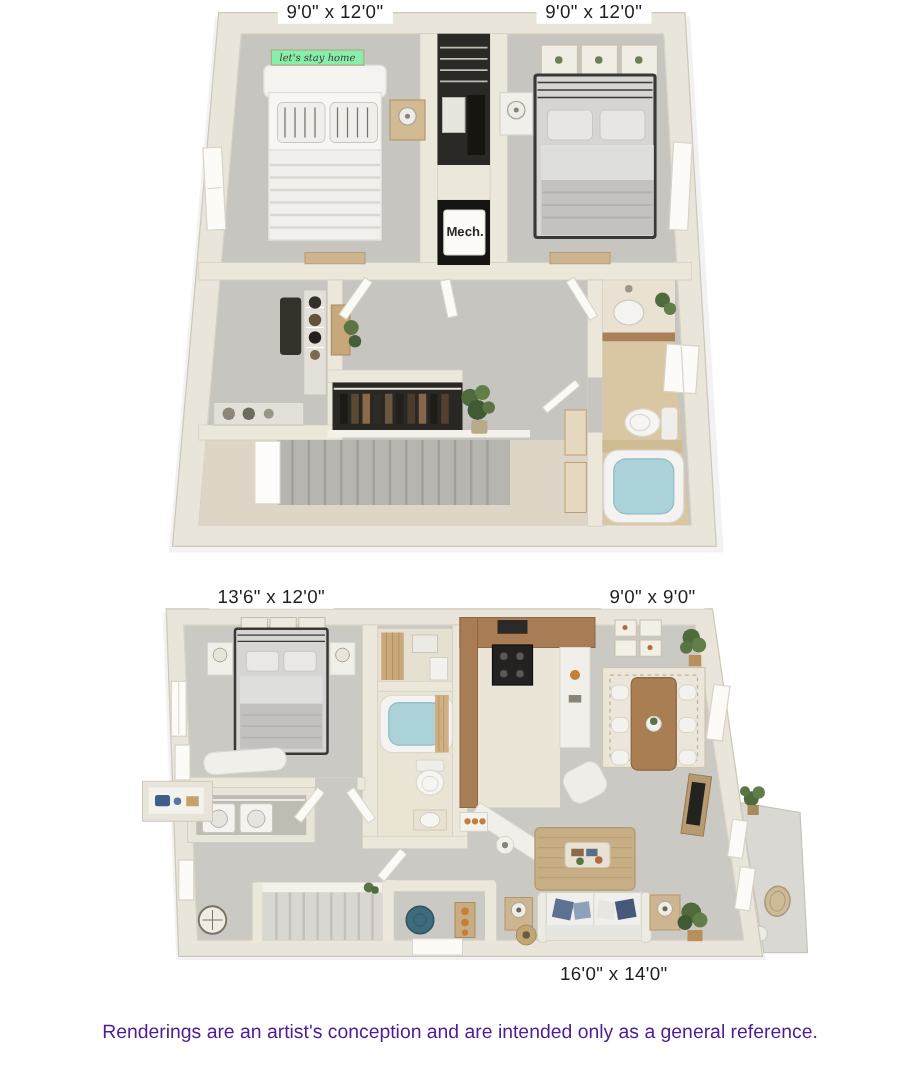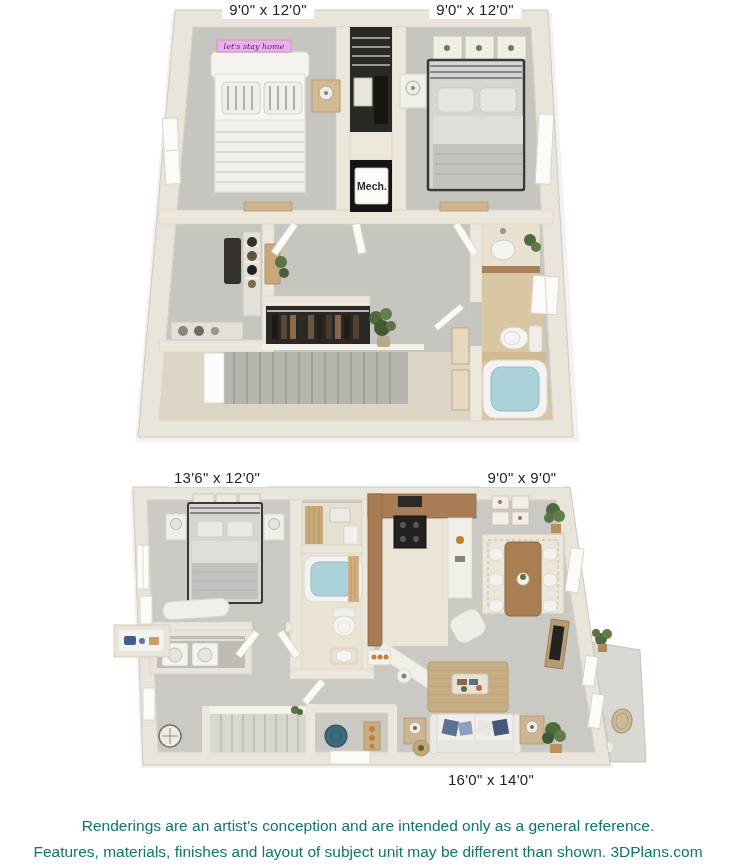--- a/index.html
+++ b/index.html
@@ -5,22 +5,22 @@
   html,body{margin:0;padding:0;background:#fff;}
   .canvas{position:relative;width:736px;height:867px;background:#ffffff;overflow:hidden;
           font-family:"Liberation Sans",sans-serif;}
   svg{position:absolute;left:0;top:0;}
   .dim{position:absolute;transform:translateX(-50%);background:#ffffff;padding:1px 7px;
        font-size:15px;color:#1f1f1f;white-space:nowrap;letter-spacing:0.3px;}
   .mech-label{position:absolute;left:372px;top:186px;transform:translate(-50%,-50%);
        font-size:10.5px;color:#2a2a2a;white-space:nowrap;font-weight:bold;}
   .wall-sign{position:absolute;left:254px;top:46px;transform:translate(-50%,-50%);
        font-family:"DejaVu Serif",serif;font-style:italic;font-size:8px;color:#43392e;
-       background:#f0abfc;border:1px solid #b8a788;padding:1px 6px;white-space:nowrap;}
-  .disc{position:absolute;left:0;width:736px;text-align:center;font-size:15.5px;color:#0f766e;}
+       background:#86efac;border:1px solid #b8a788;padding:1px 6px;white-space:nowrap;}
+  .disc{position:absolute;left:0;width:736px;text-align:center;font-size:15.5px;color:#4c1d95;}
   .disc.l1{top:817px;}
   .disc.l2{top:843px;}
 </style>
 </head>
 <body>
 
 <div class="canvas">
 
 <svg width="736" height="867" viewBox="0 0 736 867">
 
@@ -459,15 +459,14 @@
 <div class="dim" style="left:268px;top:0;">9'0" x 12'0"</div>
 <div class="dim" style="left:475px;top:0;">9'0" x 12'0"</div>
 <div class="wall-sign">let's stay home</div>
 <div class="mech-label">Mech.</div>
 
 <div class="dim" style="left:217px;top:468px;">13'6" x 12'0"</div>
 <div class="dim" style="left:522px;top:468px;">9'0" x 9'0"</div>
 <div class="dim" style="left:491px;top:770px;">16'0" x 14'0"</div>
 
 <div class="disc l1">Renderings are an artist's conception and are intended only as a general reference.</div>
-<div class="disc l2">Features, materials, finishes and layout of subject unit may be different than shown. 3DPlans.com</div>
 
 </div>
 
 </body></html>

